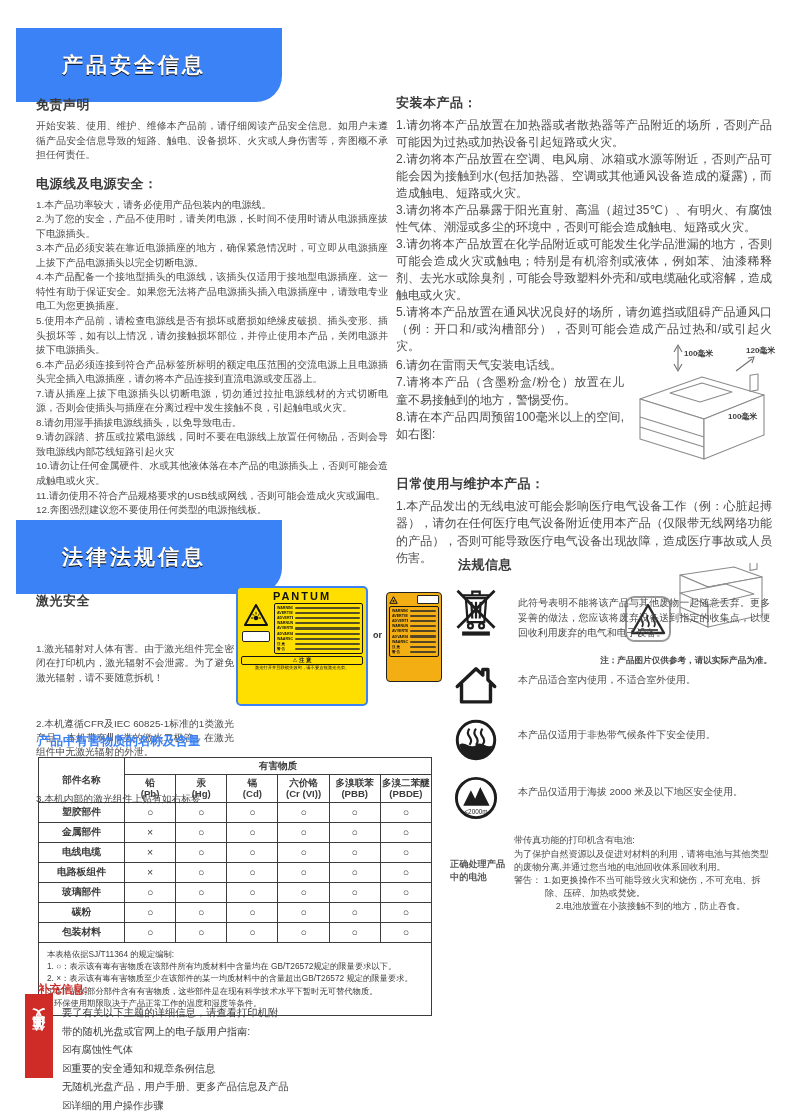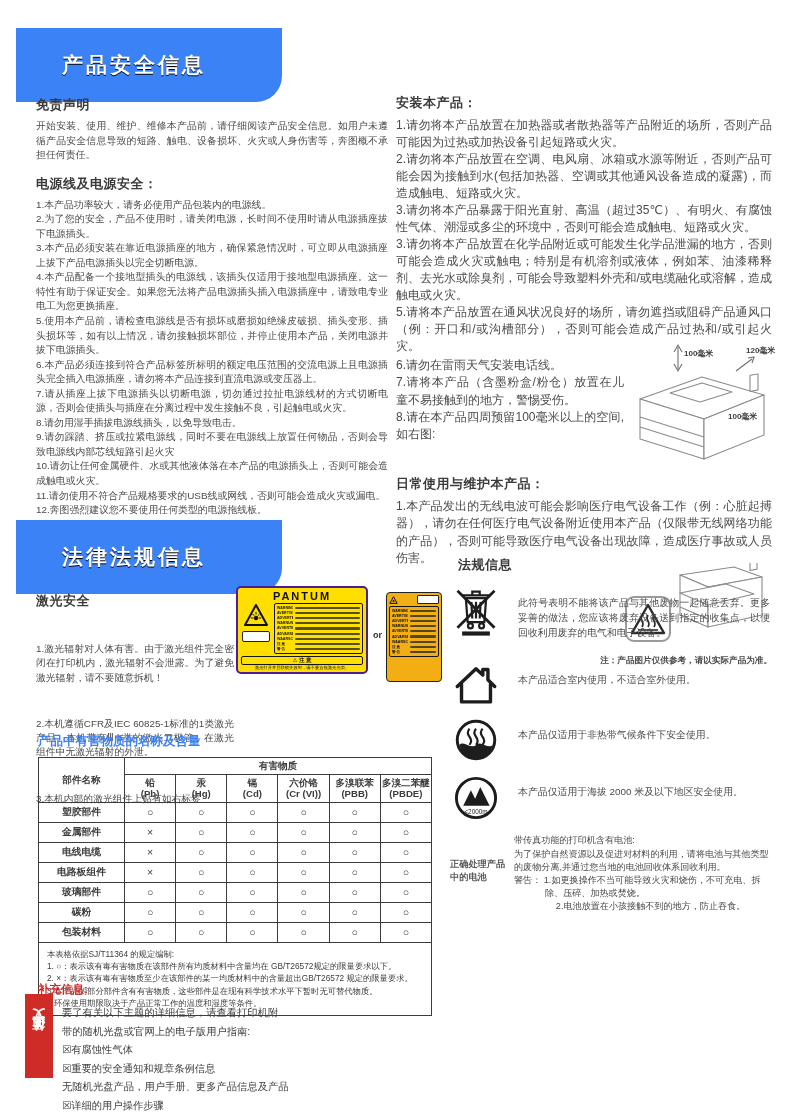--- a/index.html
+++ b/index.html
@@ -25,22 +25,22 @@
   .fig2{position:absolute;right:0;top:-6px;}
   .fig-note{position:absolute;right:0;top:86px;font-size:8.6px;font-weight:bold;color:#4a4a4a;}
   svg{display:block;}
   .lineart{stroke:#8b8b8b;fill:#fff;stroke-width:1.1;stroke-linejoin:round;}
   .dim{font-size:8px;fill:#3f3f3f;font-weight:bold;}
   
   .laser-block{position:absolute;left:36px;top:592px;width:402px;}
   .laser-text{width:198px;}
   .laser-text .item{font-size:9.8px;line-height:1.46;margin-top:32px;}
   .labels-wrap{position:absolute;left:196px;top:-6px;width:210px;height:120px;}
-  .ylabel{position:absolute;top:0;left:4px;width:132px;height:88px;background:#ffdf00;
-          border:2px solid #4c1d95;border-radius:5px;box-sizing:border-box;padding:2px 3px;}
+  .ylabel{position:absolute;top:0;left:4px;width:132px;height:120px;background:#ffdf00;
+          border:2px solid #3b82f6;border-radius:5px;box-sizing:border-box;padding:2px 3px;}
   .ylabel .brand{text-align:center;font-weight:bold;font-size:11px;letter-spacing:2px;color:#111;line-height:1.1;}
   .ylabel-body{display:flex;gap:3px;margin-top:1px;}
   .ylabel-leftcol{width:30px;display:flex;flex-direction:column;align-items:center;gap:4px;}
   .class-box{width:26px;height:9px;background:#fff;border:1px solid #222;border-radius:2px;}
   .micro-box{flex:1;border:1.5px solid #151515;border-radius:2px;padding:1px 2px;background:#ffdf00;}
   .mrow{display:flex;align-items:center;gap:2px;height:5.2px;}
   .mlabel{font-size:3.6px;font-weight:bold;color:#111;white-space:nowrap;width:16px;overflow:hidden;}
   .mline{flex:1;height:2.2px;background:#2a2a2a;opacity:.8;border-radius:1px;}
   .strip{border:1px solid #151515;border-radius:2px;text-align:center;font-size:5.5px;font-weight:bold;
          color:#111;margin-top:2px;line-height:1.4;}

